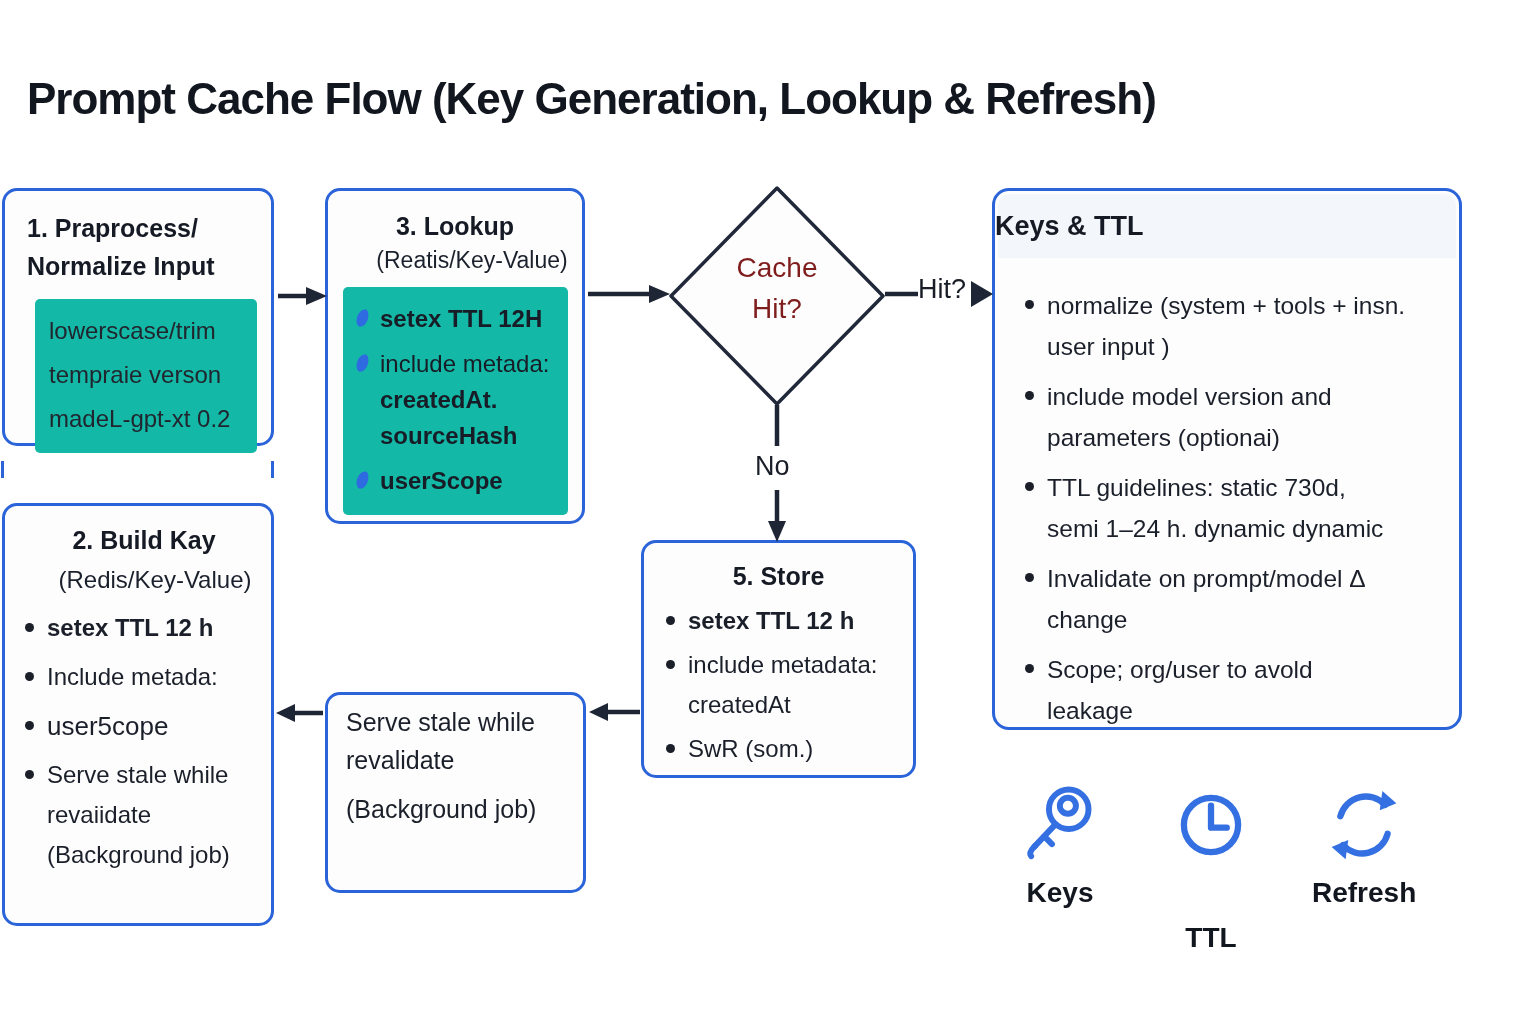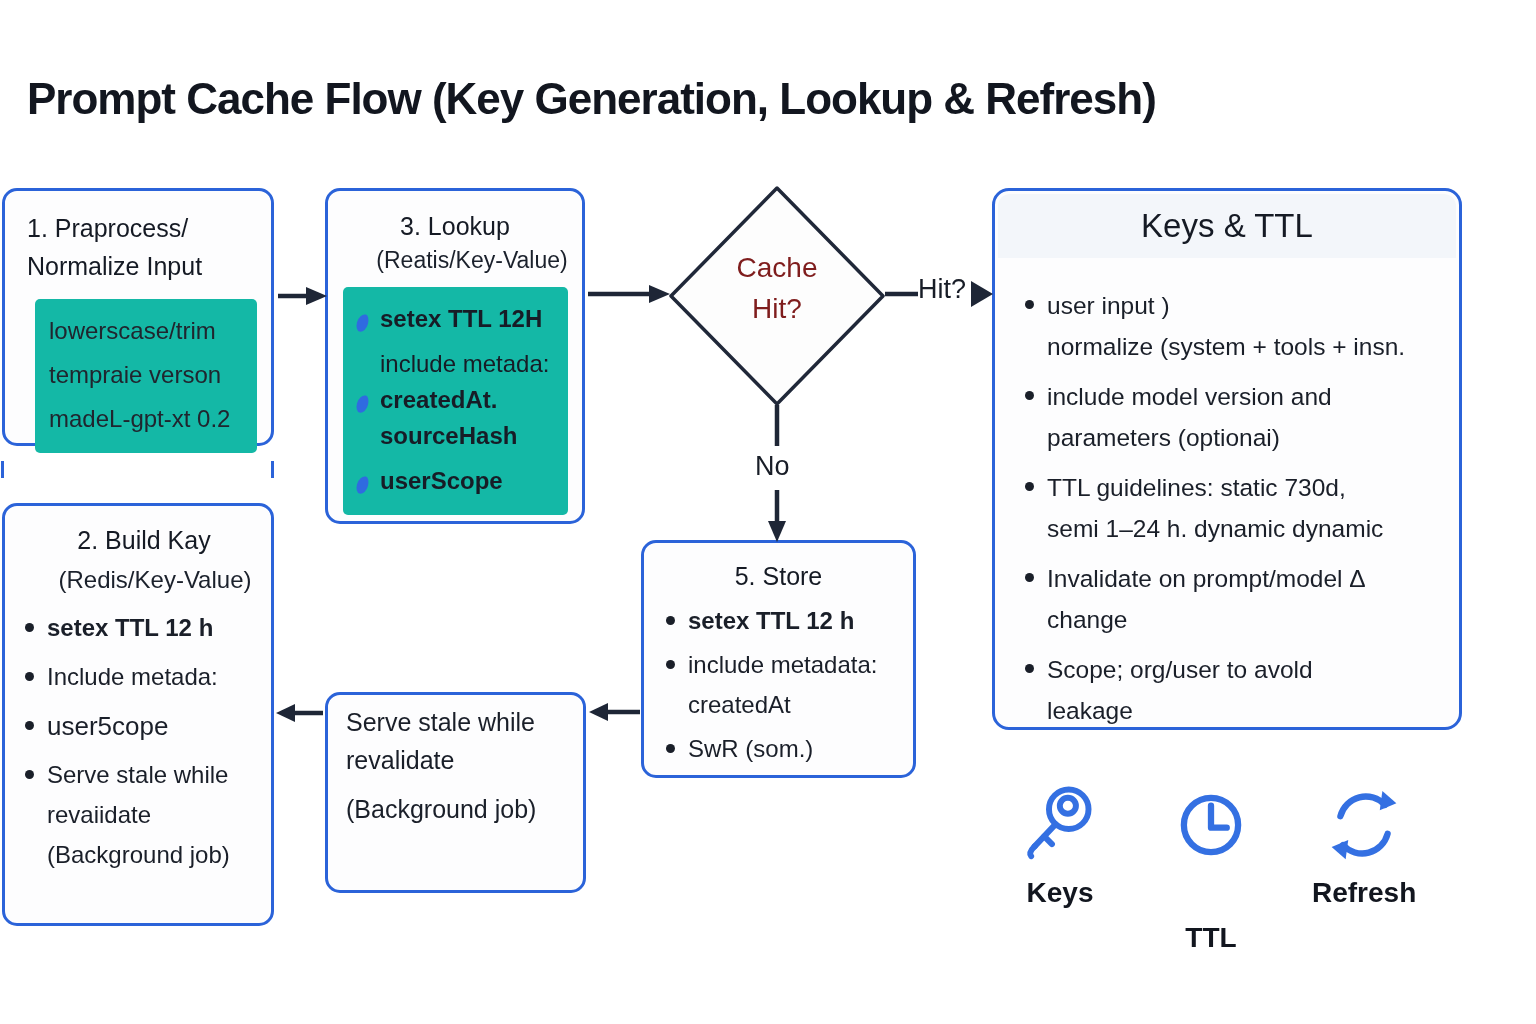--- a/index.html
+++ b/index.html
@@ -8,31 +8,31 @@
     font-family:"Liberation Sans","DejaVu Sans",sans-serif;color:#171c26;
   }
   .title{
     position:absolute;left:27px;top:74px;font-size:44px;font-weight:700;
     letter-spacing:-1px;color:#12161f;white-space:nowrap;
   }
   .node{
     position:absolute;border:3px solid #2b63d9;border-radius:15px;background:#fdfdfe;
     box-sizing:border-box;
   }
-  .node-heading{font-size:25px;font-weight:400;color:#151a24;line-height:38px;}
+  .node-heading{font-size:25px;font-weight:700;color:#151a24;line-height:38px;}
   .node-sub{font-size:23px;font-weight:400;color:#1b212c;margin-left:34px;}
   .codeblock{background:#14b8a6;border-radius:5px;}
   
   .b1-head{padding:18px 0 0 22px;}
   .b1-code{margin:14px 14px 0 30px;padding:10px 8px 12px 14px;font-size:24px;line-height:44px;color:#20252e;}
   
   .b3-head{margin-top:16px;text-align:center;}
   .b3-sub{text-align:center;margin-top:2px;}
   .b3-code{margin:13px 14px 0 15px;padding:14px 6px 16px 12px;}
-  .citem{display:flex;align-items:center;margin-bottom:9px;}
+  .citem{display:flex;align-items:flex-start;margin-bottom:9px;}
   .citem:last-child{margin-bottom:0;}
   .comma{
     flex:0 0 auto;width:11px;height:18px;margin:8px 12px 0 2px;background:#2f6be0;
     border-radius:62% 38% 58% 42% / 55% 48% 52% 45%;transform:rotate(14deg);
   }
   .ctext{font-size:24px;line-height:36px;color:#171c26;}
   .cline{display:block;}
   .w600{font-weight:600;}
   
   .bitem{display:flex;align-items:flex-start;}
@@ -47,21 +47,21 @@
   
   .b5-head{margin-top:14px;text-align:center;}
   .b5-list{margin:6px 10px 0 22px;}
   .b5-list .bitem{margin-bottom:4px;}
   
   .b7-head{margin-top:16px;text-align:center;}
   .b7-body{margin:8px 10px 0 18px;font-size:25px;line-height:38px;color:#1a1f29;}
   .b7-note{margin:16px 10px 0 18px;font-size:25px;color:#1a1f29;}
   
   .kp-tint{position:absolute;left:3px;right:3px;top:3px;height:64px;background:#f3f6fa;border-radius:12px 12px 0 0;}
-  .kp-head{position:relative;margin-top:16px;text-align:center;font-size:33px;}
+  .kp-head{position:relative;margin-top:16px;font-size:27px;}
   .kp-list{margin:40px 18px 0 30px;}
   .kp-list .bitem{margin-bottom:9px;}
   .kp-list .btext{font-size:24.5px;line-height:41px;}
   
   .diamond-label{
     position:absolute;left:672px;top:247px;width:210px;text-align:center;
     font-size:28px;line-height:41px;color:#7f1d1d;
   }
   .hit-label{position:absolute;left:918px;top:274px;font-size:27px;color:#181d27;}
   .no-label{position:absolute;left:755px;top:451px;font-size:27px;color:#181d27;}
@@ -172,22 +172,22 @@
     <div class="b7-note">(Background job)</div>
   </div>
 
   <div class="node" style="left:992px;top:188px;width:470px;height:542px;border-radius:17px;">
     <div class="kp-tint"></div>
     <div class="node-heading kp-head">Keys &amp; TTL</div>
     <div class="kp-list">
       <div class="bitem">
         <span class="dot"></span>
         <span class="btext">
+          <span class="bline">normalize (system + tools + insn.</span>
           <span class="bline">user input )</span>
-          <span class="bline">normalize (system + tools + insn.</span>
         </span>
       </div>
       <div class="bitem">
         <span class="dot"></span>
         <span class="btext">
           <span class="bline">include model version and</span>
           <span class="bline">parameters (optionai)</span>
         </span>
       </div>
       <div class="bitem">

